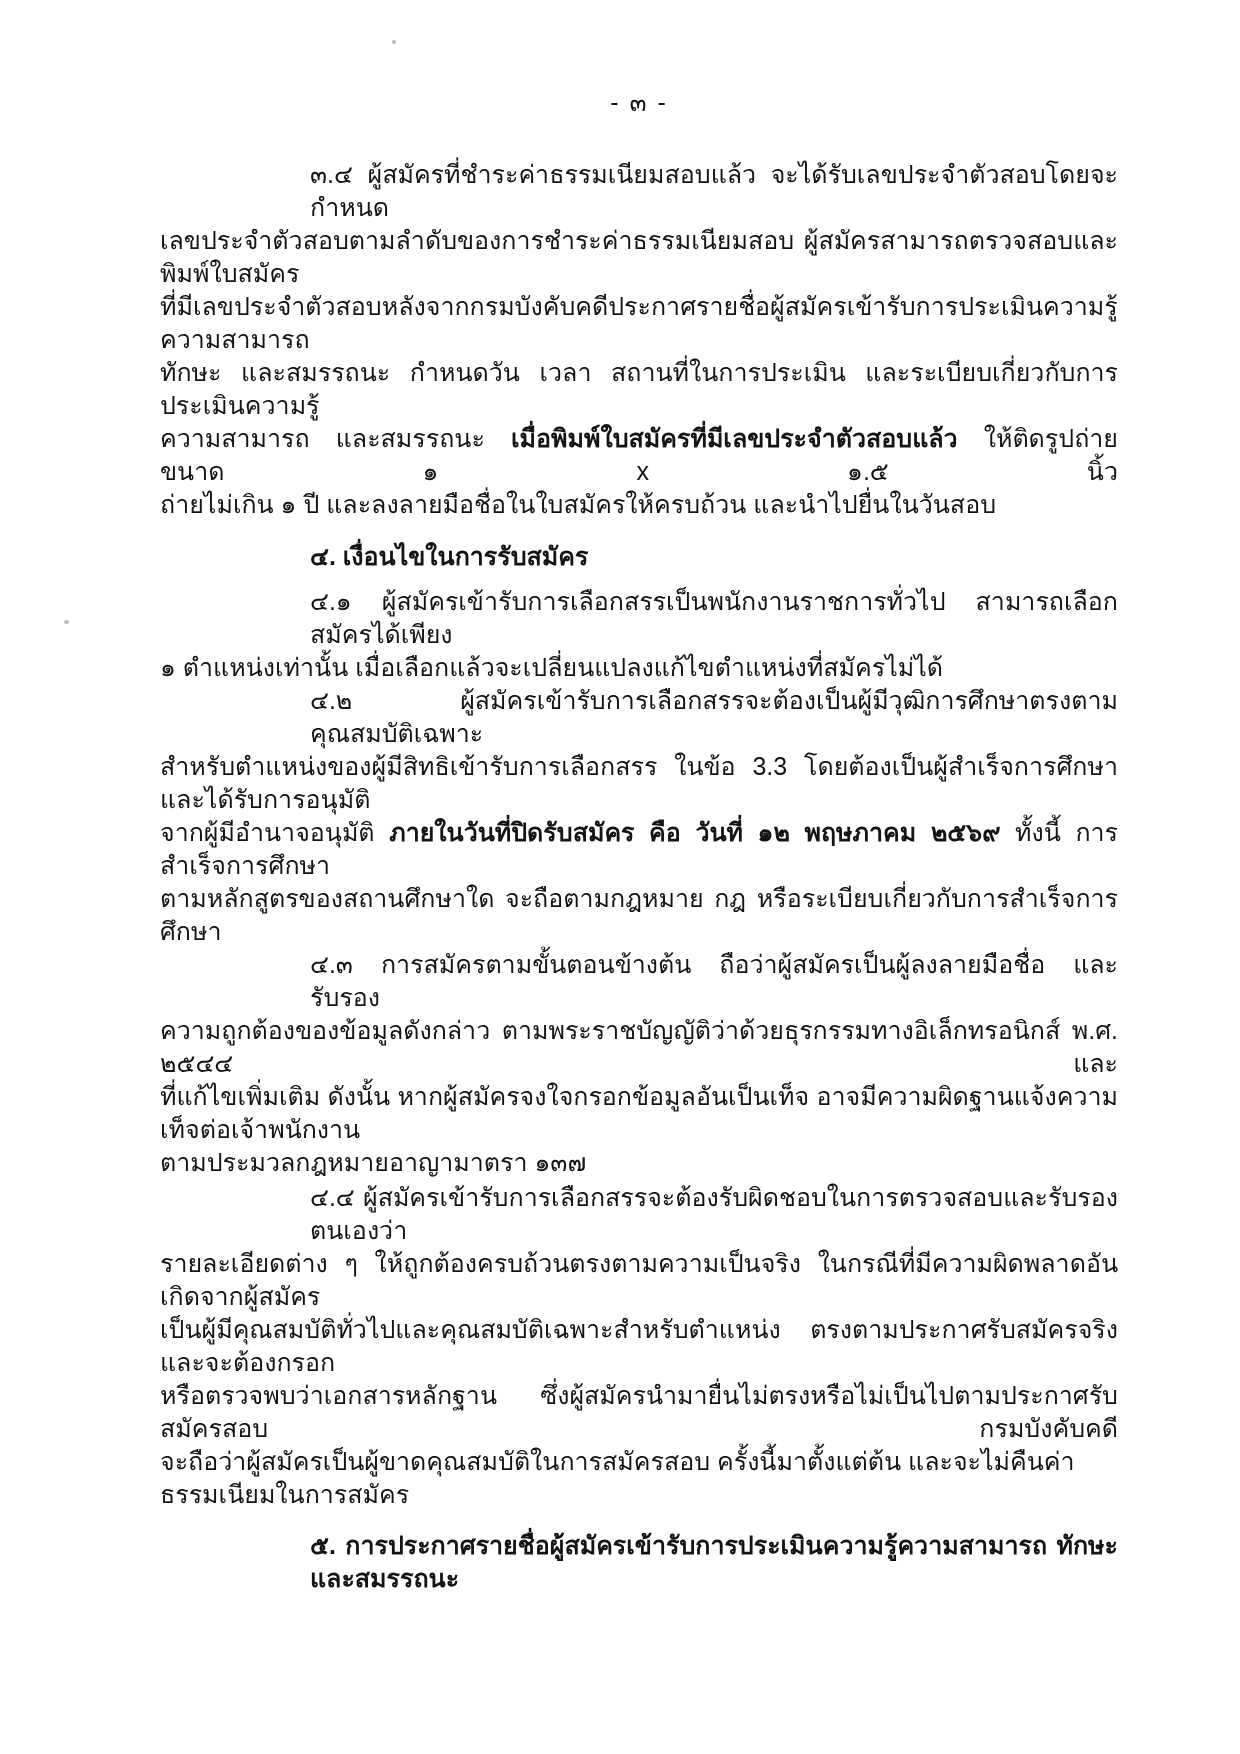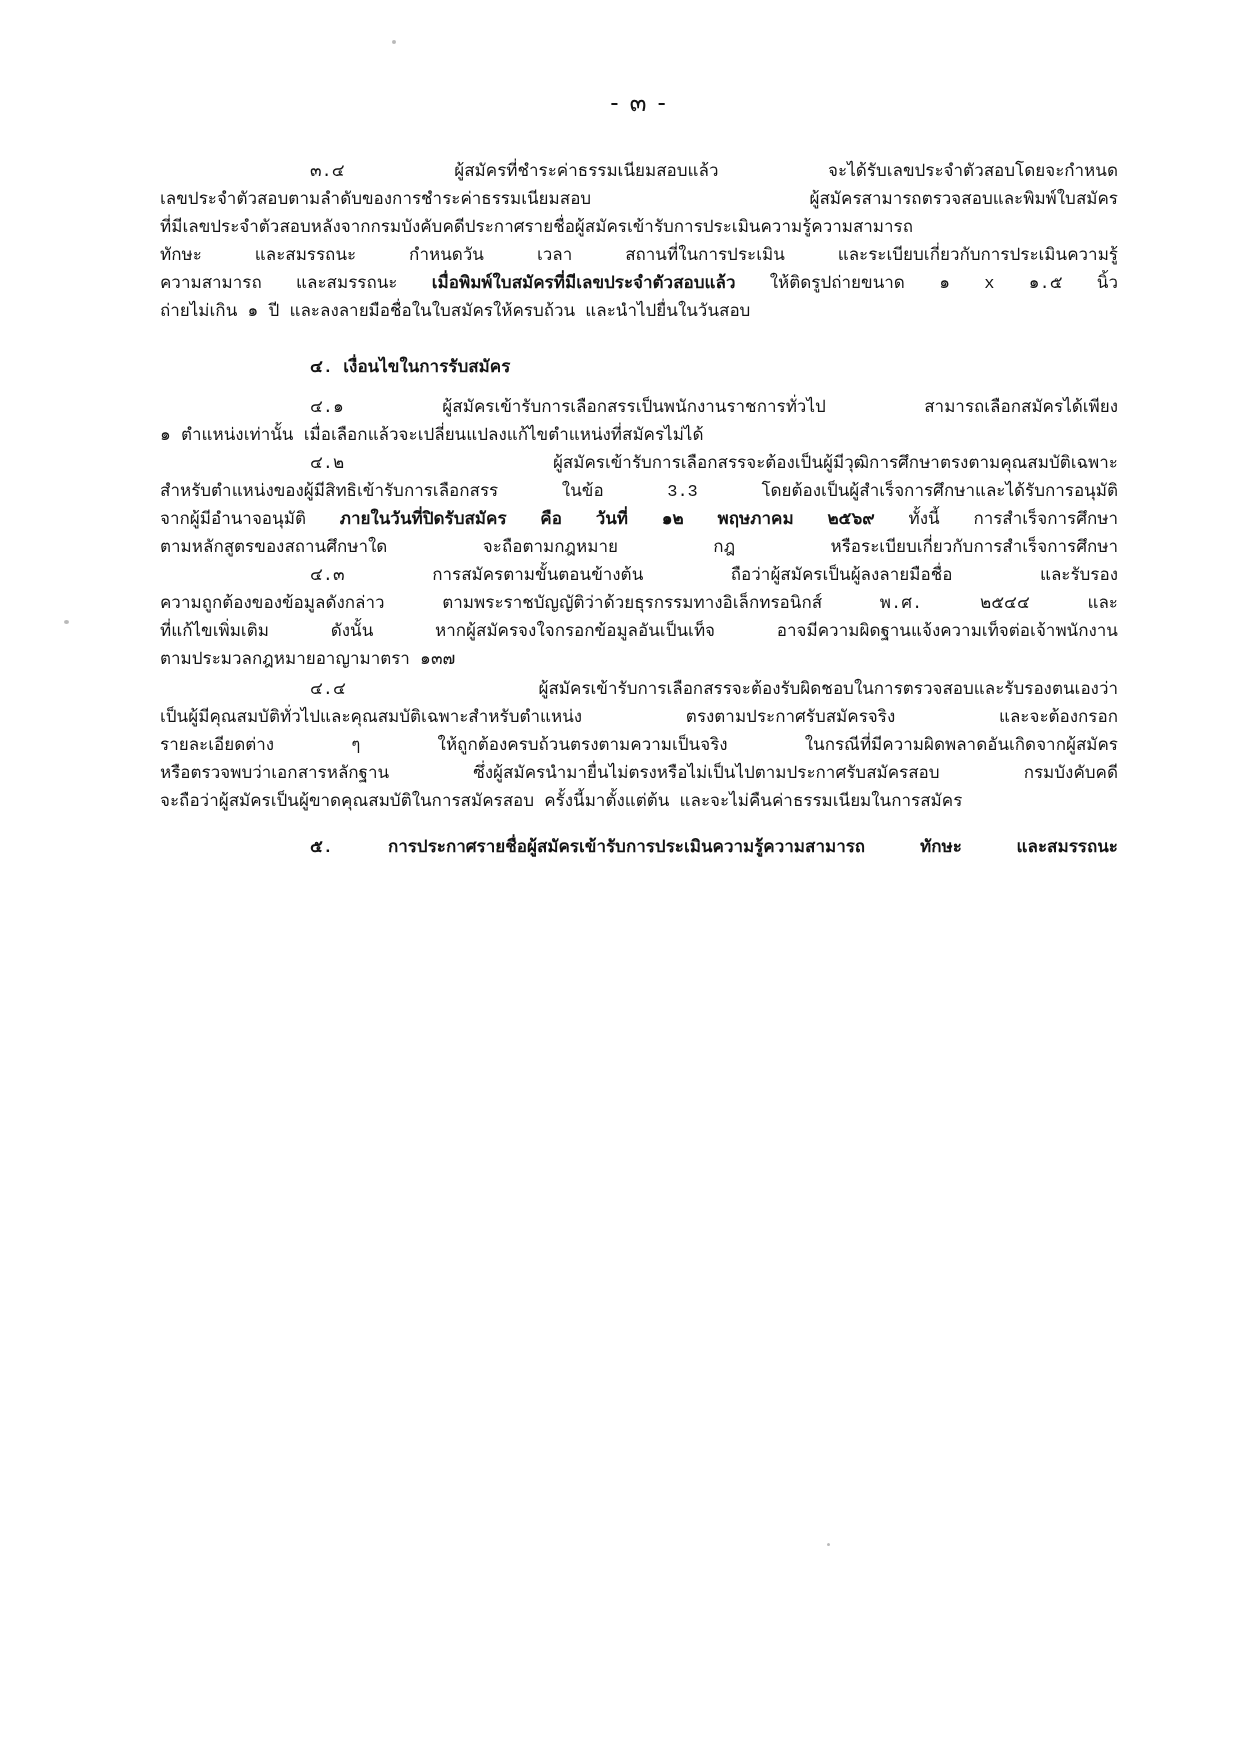--- a/index.html
+++ b/index.html
@@ -7,21 +7,21 @@
     width:1240px;height:1754px;background:#ffffff;color:#141414;
     font-family:"Liberation Sans",sans-serif;position:relative;overflow:hidden;
   }
   .page{width:100%;height:100%;position:relative;}
   .content{padding:86px 122px 0 160px;}
   .pgnum{
     text-align:center;font-size:25px;line-height:32px;letter-spacing:2px;
   }
   .block{margin:0;}
   .line{
-    font-size:17px;line-height:28px;font-family:Liberation Mono, monospace;
+    font-size:25px;line-height:33px;
   }
   .line.fill{
     text-align:justify;text-align-last:justify;
   }
   .seg.b{font-weight:bold;}
   .speck{position:absolute;background:#b9b9b9;border-radius:50%;}
   .speck1{left:392px;top:40px;width:4px;height:4px;}
   .speck2{left:64px;top:620px;width:5px;height:4px;}
   .speck3{left:827px;top:1543px;width:3px;height:3px;}
 </style>
@@ -36,43 +36,43 @@
     <div class="pgnum">- ๓ -</div>
     <div id="blocks">
         <div class="block" style="margin-top: 40px;">
           <div class="line fill" style="padding-left: 150px;"><span class="seg">๓.๔ ผู้สมัครที่ชำระค่าธรรมเนียมสอบแล้ว จะได้รับเลขประจำตัวสอบโดยจะกำหนด</span></div>
           <div class="line fill"><span class="seg">เลขประจำตัวสอบตามลำดับของการชำระค่าธรรมเนียมสอบ ผู้สมัครสามารถตรวจสอบและพิมพ์ใบสมัคร</span></div>
           <div class="line fill"><span class="seg">ที่มีเลขประจำตัวสอบหลังจากกรมบังคับคดีประกาศรายชื่อผู้สมัครเข้ารับการประเมินความรู้ความสามารถ</span></div>
           <div class="line fill"><span class="seg">ทักษะ และสมรรถนะ กำหนดวัน เวลา สถานที่ในการประเมิน และระเบียบเกี่ยวกับการประเมินความรู้</span></div>
           <div class="line fill"><span class="seg">ความสามารถ และสมรรถนะ </span><span class="seg b">เมื่อพิมพ์ใบสมัครที่มีเลขประจำตัวสอบแล้ว</span><span class="seg"> ให้ติดรูปถ่ายขนาด ๑ x ๑.๕ นิ้ว</span></div>
           <div class="line"><span class="seg">ถ่ายไม่เกิน ๑ ปี และลงลายมือชื่อในใบสมัครให้ครบถ้วน และนำไปยื่นในวันสอบ</span></div>
         </div>
-        <div class="block" style="margin-top: 28px;">
+        <div class="block" style="margin-top: 19px;">
           <div class="line" style="padding-left: 150px;"><span class="seg b">๔. เงื่อนไขในการรับสมัคร</span></div>
         </div>
         <div class="block" style="margin-top: 12px;">
           <div class="line fill" style="padding-left: 150px;"><span class="seg">๔.๑ ผู้สมัครเข้ารับการเลือกสรรเป็นพนักงานราชการทั่วไป สามารถเลือกสมัครได้เพียง</span></div>
           <div class="line"><span class="seg">๑ ตำแหน่งเท่านั้น เมื่อเลือกแล้วจะเปลี่ยนแปลงแก้ไขตำแหน่งที่สมัครไม่ได้</span></div>
         </div>
         <div class="block" style="margin-top: 0px;">
           <div class="line fill" style="padding-left: 150px;"><span class="seg">๔.๒ ผู้สมัครเข้ารับการเลือกสรรจะต้องเป็นผู้มีวุฒิการศึกษาตรงตามคุณสมบัติเฉพาะ</span></div>
           <div class="line fill"><span class="seg">สำหรับตำแหน่งของผู้มีสิทธิเข้ารับการเลือกสรร ในข้อ 3.3 โดยต้องเป็นผู้สำเร็จการศึกษาและได้รับการอนุมัติ</span></div>
           <div class="line fill"><span class="seg">จากผู้มีอำนาจอนุมัติ </span><span class="seg b">ภายในวันที่ปิดรับสมัคร คือ วันที่ ๑๒ พฤษภาคม ๒๕๖๙</span><span class="seg"> ทั้งนี้ การสำเร็จการศึกษา</span></div>
           <div class="line fill"><span class="seg">ตามหลักสูตรของสถานศึกษาใด จะถือตามกฎหมาย กฎ หรือระเบียบเกี่ยวกับการสำเร็จการศึกษา</span></div>
         </div>
         <div class="block" style="margin-top: 0px;">
           <div class="line fill" style="padding-left: 150px;"><span class="seg">๔.๓ การสมัครตามขั้นตอนข้างต้น ถือว่าผู้สมัครเป็นผู้ลงลายมือชื่อ และรับรอง</span></div>
           <div class="line fill"><span class="seg">ความถูกต้องของข้อมูลดังกล่าว ตามพระราชบัญญัติว่าด้วยธุรกรรมทางอิเล็กทรอนิกส์ พ.ศ. ๒๕๔๔ และ</span></div>
           <div class="line fill"><span class="seg">ที่แก้ไขเพิ่มเติม ดังนั้น หากผู้สมัครจงใจกรอกข้อมูลอันเป็นเท็จ อาจมีความผิดฐานแจ้งความเท็จต่อเจ้าพนักงาน</span></div>
           <div class="line"><span class="seg">ตามประมวลกฎหมายอาญามาตรา ๑๓๗</span></div>
         </div>
         <div class="block" style="margin-top: 2px;">
           <div class="line fill" style="padding-left: 150px;"><span class="seg">๔.๔ ผู้สมัครเข้ารับการเลือกสรรจะต้องรับผิดชอบในการตรวจสอบและรับรองตนเองว่า</span></div>
+          <div class="line fill"><span class="seg">รายละเอียดต่าง ๆ ให้ถูกต้องครบถ้วนตรงตามความเป็นจริง ในกรณีที่มีความผิดพลาดอันเกิดจากผู้สมัคร</span></div>
           <div class="line fill"><span class="seg">เป็นผู้มีคุณสมบัติทั่วไปและคุณสมบัติเฉพาะสำหรับตำแหน่ง ตรงตามประกาศรับสมัครจริง และจะต้องกรอก</span></div>
-          <div class="line fill"><span class="seg">รายละเอียดต่าง ๆ ให้ถูกต้องครบถ้วนตรงตามความเป็นจริง ในกรณีที่มีความผิดพลาดอันเกิดจากผู้สมัคร</span></div>
           <div class="line fill"><span class="seg">หรือตรวจพบว่าเอกสารหลักฐาน ซึ่งผู้สมัครนำมายื่นไม่ตรงหรือไม่เป็นไปตามประกาศรับสมัครสอบ กรมบังคับคดี</span></div>
           <div class="line"><span class="seg">จะถือว่าผู้สมัครเป็นผู้ขาดคุณสมบัติในการสมัครสอบ ครั้งนี้มาตั้งแต่ต้น และจะไม่คืนค่าธรรมเนียมในการสมัคร</span></div>
         </div>
         <div class="block" style="margin-top: 18px;">
           <div class="line fill" style="padding-left: 150px;"><span class="seg b">๕. การประกาศรายชื่อผู้สมัครเข้ารับการประเมินความรู้ความสามารถ ทักษะ และสมรรถนะ</span></div>
         </div>
       </div>
 
   </div>
 </div>

